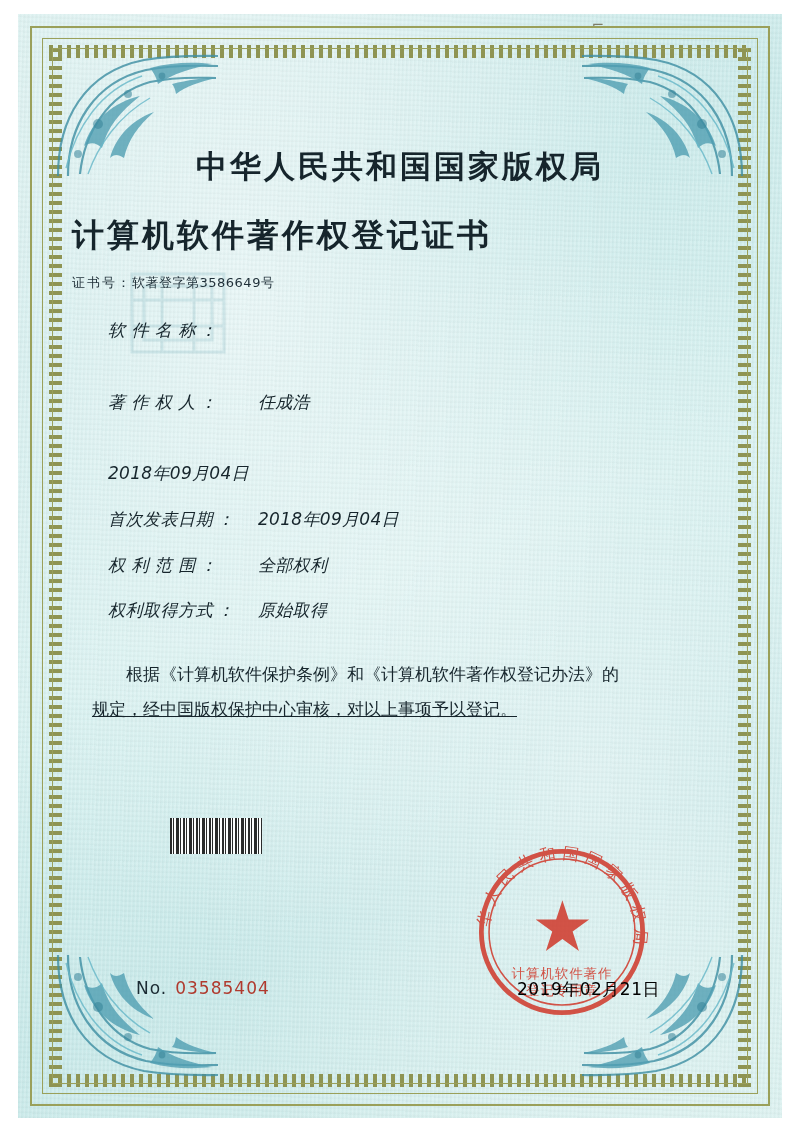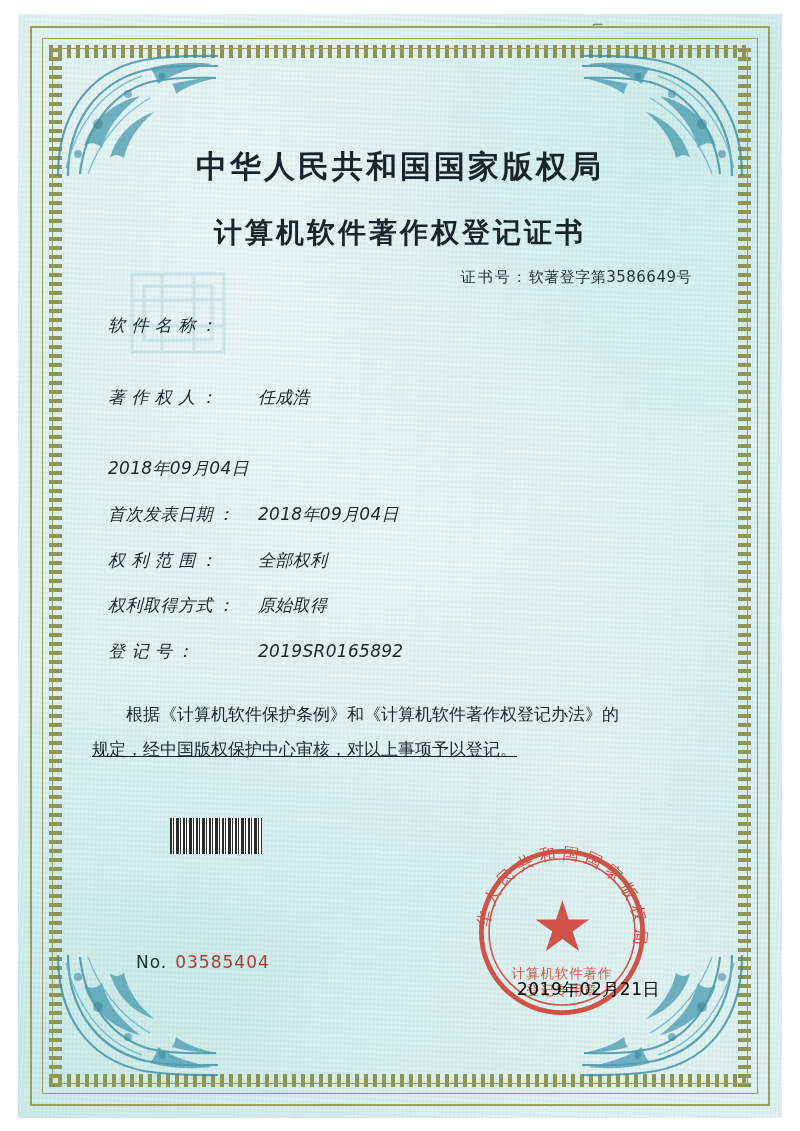--- a/index.html
+++ b/index.html
@@ -123,32 +123,32 @@
   .title-main {
     text-align: center;
     font-family: "DejaVu Serif", serif;
     font-size: 31px;
     font-weight: bold;
     letter-spacing: 3px;
     color: #16252c;
     margin: 26px 0 0 0;
   }
   .title-sub {
-    text-align: center;
+    text-align: left;
     font-family: "DejaVu Serif", serif;
-    font-size: 28px;
+    font-size: 32px;
     font-weight: bold;
     letter-spacing: 3px;
     color: #16252c;
     margin: 26px 0 0 0;
   }
 
   .cert-no {
-    text-align: right;
-    font-size: 15px;
+    text-align: left;
+    font-size: 13px;
     letter-spacing: 0.5px;
     color: #1f2f38;
     margin: 16px 36px 0 0;
     font-family: "DejaVu Sans", sans-serif;
   }
   .cert-no .label { letter-spacing: 2px; }
 
   .fields {
     margin: 26px 0 0 36px;
     font-style: italic;
@@ -215,21 +215,21 @@
     width: 192px;
     height: 192px;
     opacity: 0.86;
   }
   .seal svg { width: 100%; height: 100%; }
 
   
   .bottom-no {
     position: absolute;
     left: 136px;
-    top: 952px;
+    top: 978px;
     font-family: "DejaVu Sans", sans-serif;
     font-size: 17px;
     color: #b03a2e;
     letter-spacing: 1px;
   }
   .bottom-no .prefix { color: #1b2b33; margin-right: 8px; }
   .bottom-date {
     position: absolute;
     right: 140px;
     top: 978px;
@@ -419,26 +419,20 @@
         <div class="field-value">全部权利</div>
       </div>
 
       <div class="field-row">
         <div class="field-label">
           <span>权利取得方式</span><span class="colon">：</span>
         </div>
         <div class="field-value">原始取得</div>
       </div>
 
-      <div class="field-row">
-        <div class="field-label">
-          <span>登 记 号</span><span class="colon">：</span>
-        </div>
-        <div class="field-value">2019SR0165892</div>
-      </div>
 
     </div>
 
     <div class="statement">
       <span>根据《计算机软件保护条例》和《计算机软件著作权登记办法》的</span>
       <span class="line2">规定，经中国版权保护中心审核，对以上事项予以登记。</span>
     </div>
 
   </div>
 

